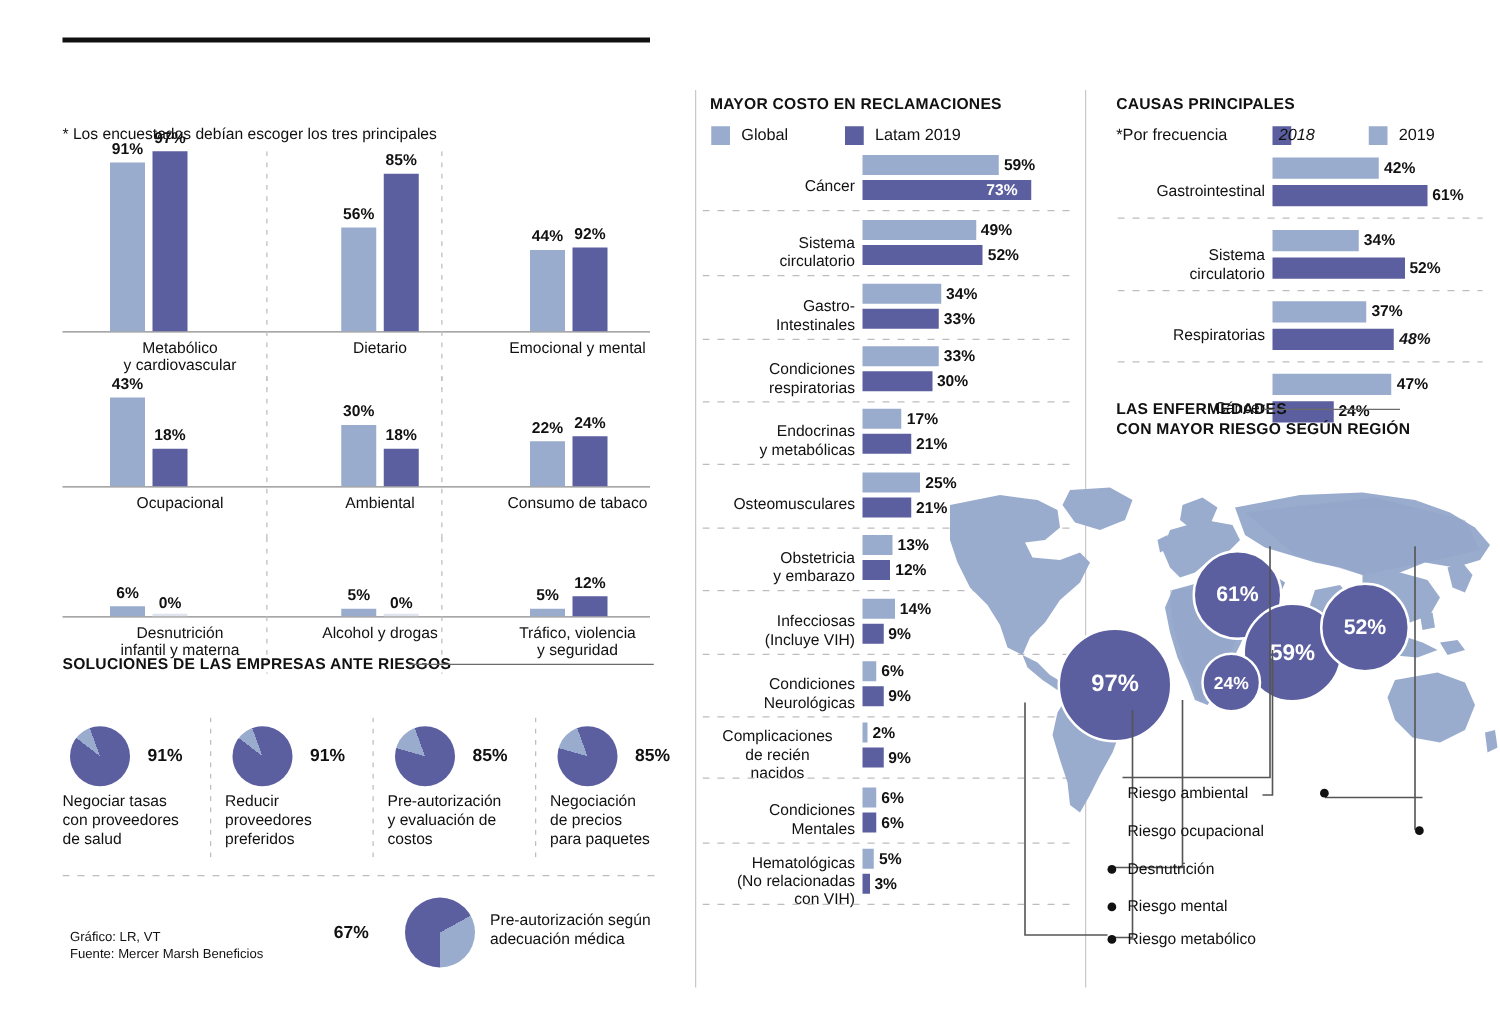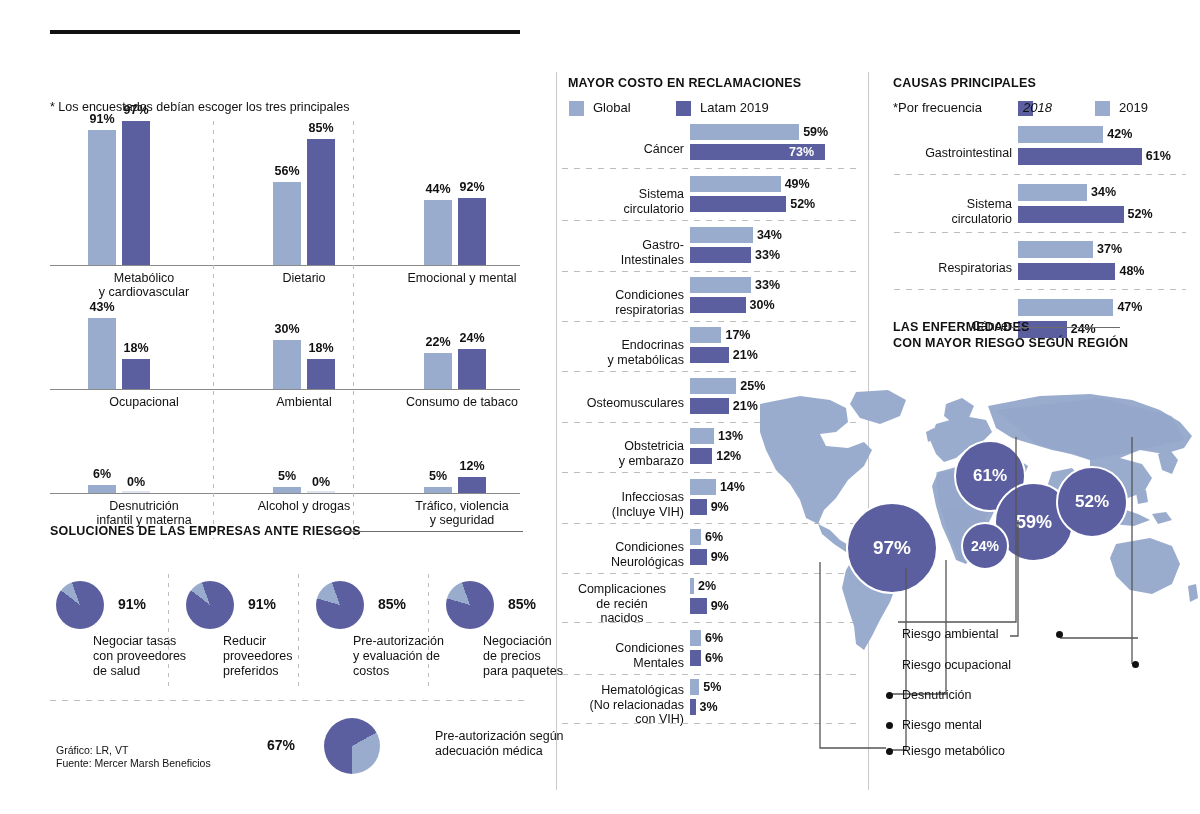--- a/index.html
+++ b/index.html
@@ -36,21 +36,21 @@
       background-size:1px 9px; }
   .vbar { position:absolute; bottom:0; width:28px; }
   .vbar.light { background:#9aaccd; }
   .vbar.dark  { background:#5c5f9f; }
   .vbar-lbl { position:absolute; font-size:12.5px; font-weight:bold; color:#111; white-space:nowrap; }
   .vcat { position:absolute; font-size:12.5px; color:#111; text-align:center; line-height:14px; }
 
   
   .pie { position:absolute; width:46px; height:46px; border-radius:50%; }
   .pie-val { position:absolute; font-size:14px; font-weight:bold; color:#111; }
-  .pie-cap { position:absolute; font-size:12.5px; color:#111; line-height:15px;margin-left:43px; }
+  .pie-cap { position:absolute; font-size:12.5px; color:#111; line-height:15px; }
 
   .hdash { position:absolute; height:1px;
       background-image:linear-gradient(to right,#bdbdbd 0 6px, transparent 6px 12px);
       background-size:12px 1px; }
   .vdash2 { position:absolute; width:1px;
       background-image:linear-gradient(to bottom,#bdbdbd 0 4px, transparent 4px 9px);
       background-size:1px 9px; }
 
   .credit { position:absolute; font-size:10.5px; line-height:13px; color:#111; }
 
@@ -360,21 +360,21 @@
       <div class="hbar dark" style="left: 1018px; top: 206px; width: 105.56px; height: 17px; position: absolute;"></div>
       <div class="hval" style="left: 1127.56px; top: 207px; position: absolute;">52%</div>
       <div class="hcat" style="left: 882px; top: 197px; width: 130px; position: absolute;">
         <div>Sistema</div>
         <div>circulatorio</div>
       </div>
       <div class="hdash" style="left: 894px; top: 232px; width: 292px; position: absolute;"></div>
       <div class="hbar light" style="left: 1018px; top: 241px; width: 75.11px; height: 17px; position: absolute;"></div>
       <div class="hval" style="left: 1097.11px; top: 242px; position: absolute;">37%</div>
       <div class="hbar dark" style="left: 1018px; top: 263px; width: 97.44px; height: 17px; position: absolute;"></div>
-      <div class="hval" style="left: 1119.44px; top: 264px; position: absolute;">48%</div>
+      <div class="hval" style="left: 1119.44px; top: 264px; position: absolute; font-style: italic;">48%</div>
       <div class="hcat" style="left: 882px; top: 261px; width: 130px; position: absolute;">
         <div>Respiratorias</div>
       </div>
       <div class="hdash" style="left: 894px; top: 289px; width: 292px; position: absolute;"></div>
       <div class="hbar light" style="left: 1018px; top: 299px; width: 95.41px; height: 17px; position: absolute;"></div>
       <div class="hval" style="left: 1117.41px; top: 300px; position: absolute;">47%</div>
       <div class="hbar dark" style="left: 1018px; top: 321px; width: 48.72px; height: 17px; position: absolute;"></div>
       <div class="hval" style="left: 1070.72px; top: 322px; position: absolute;">24%</div>
       <div class="hcat" style="left: 882px; top: 319px; width: 130px; position: absolute;">
         <div>Cáncer</div>

